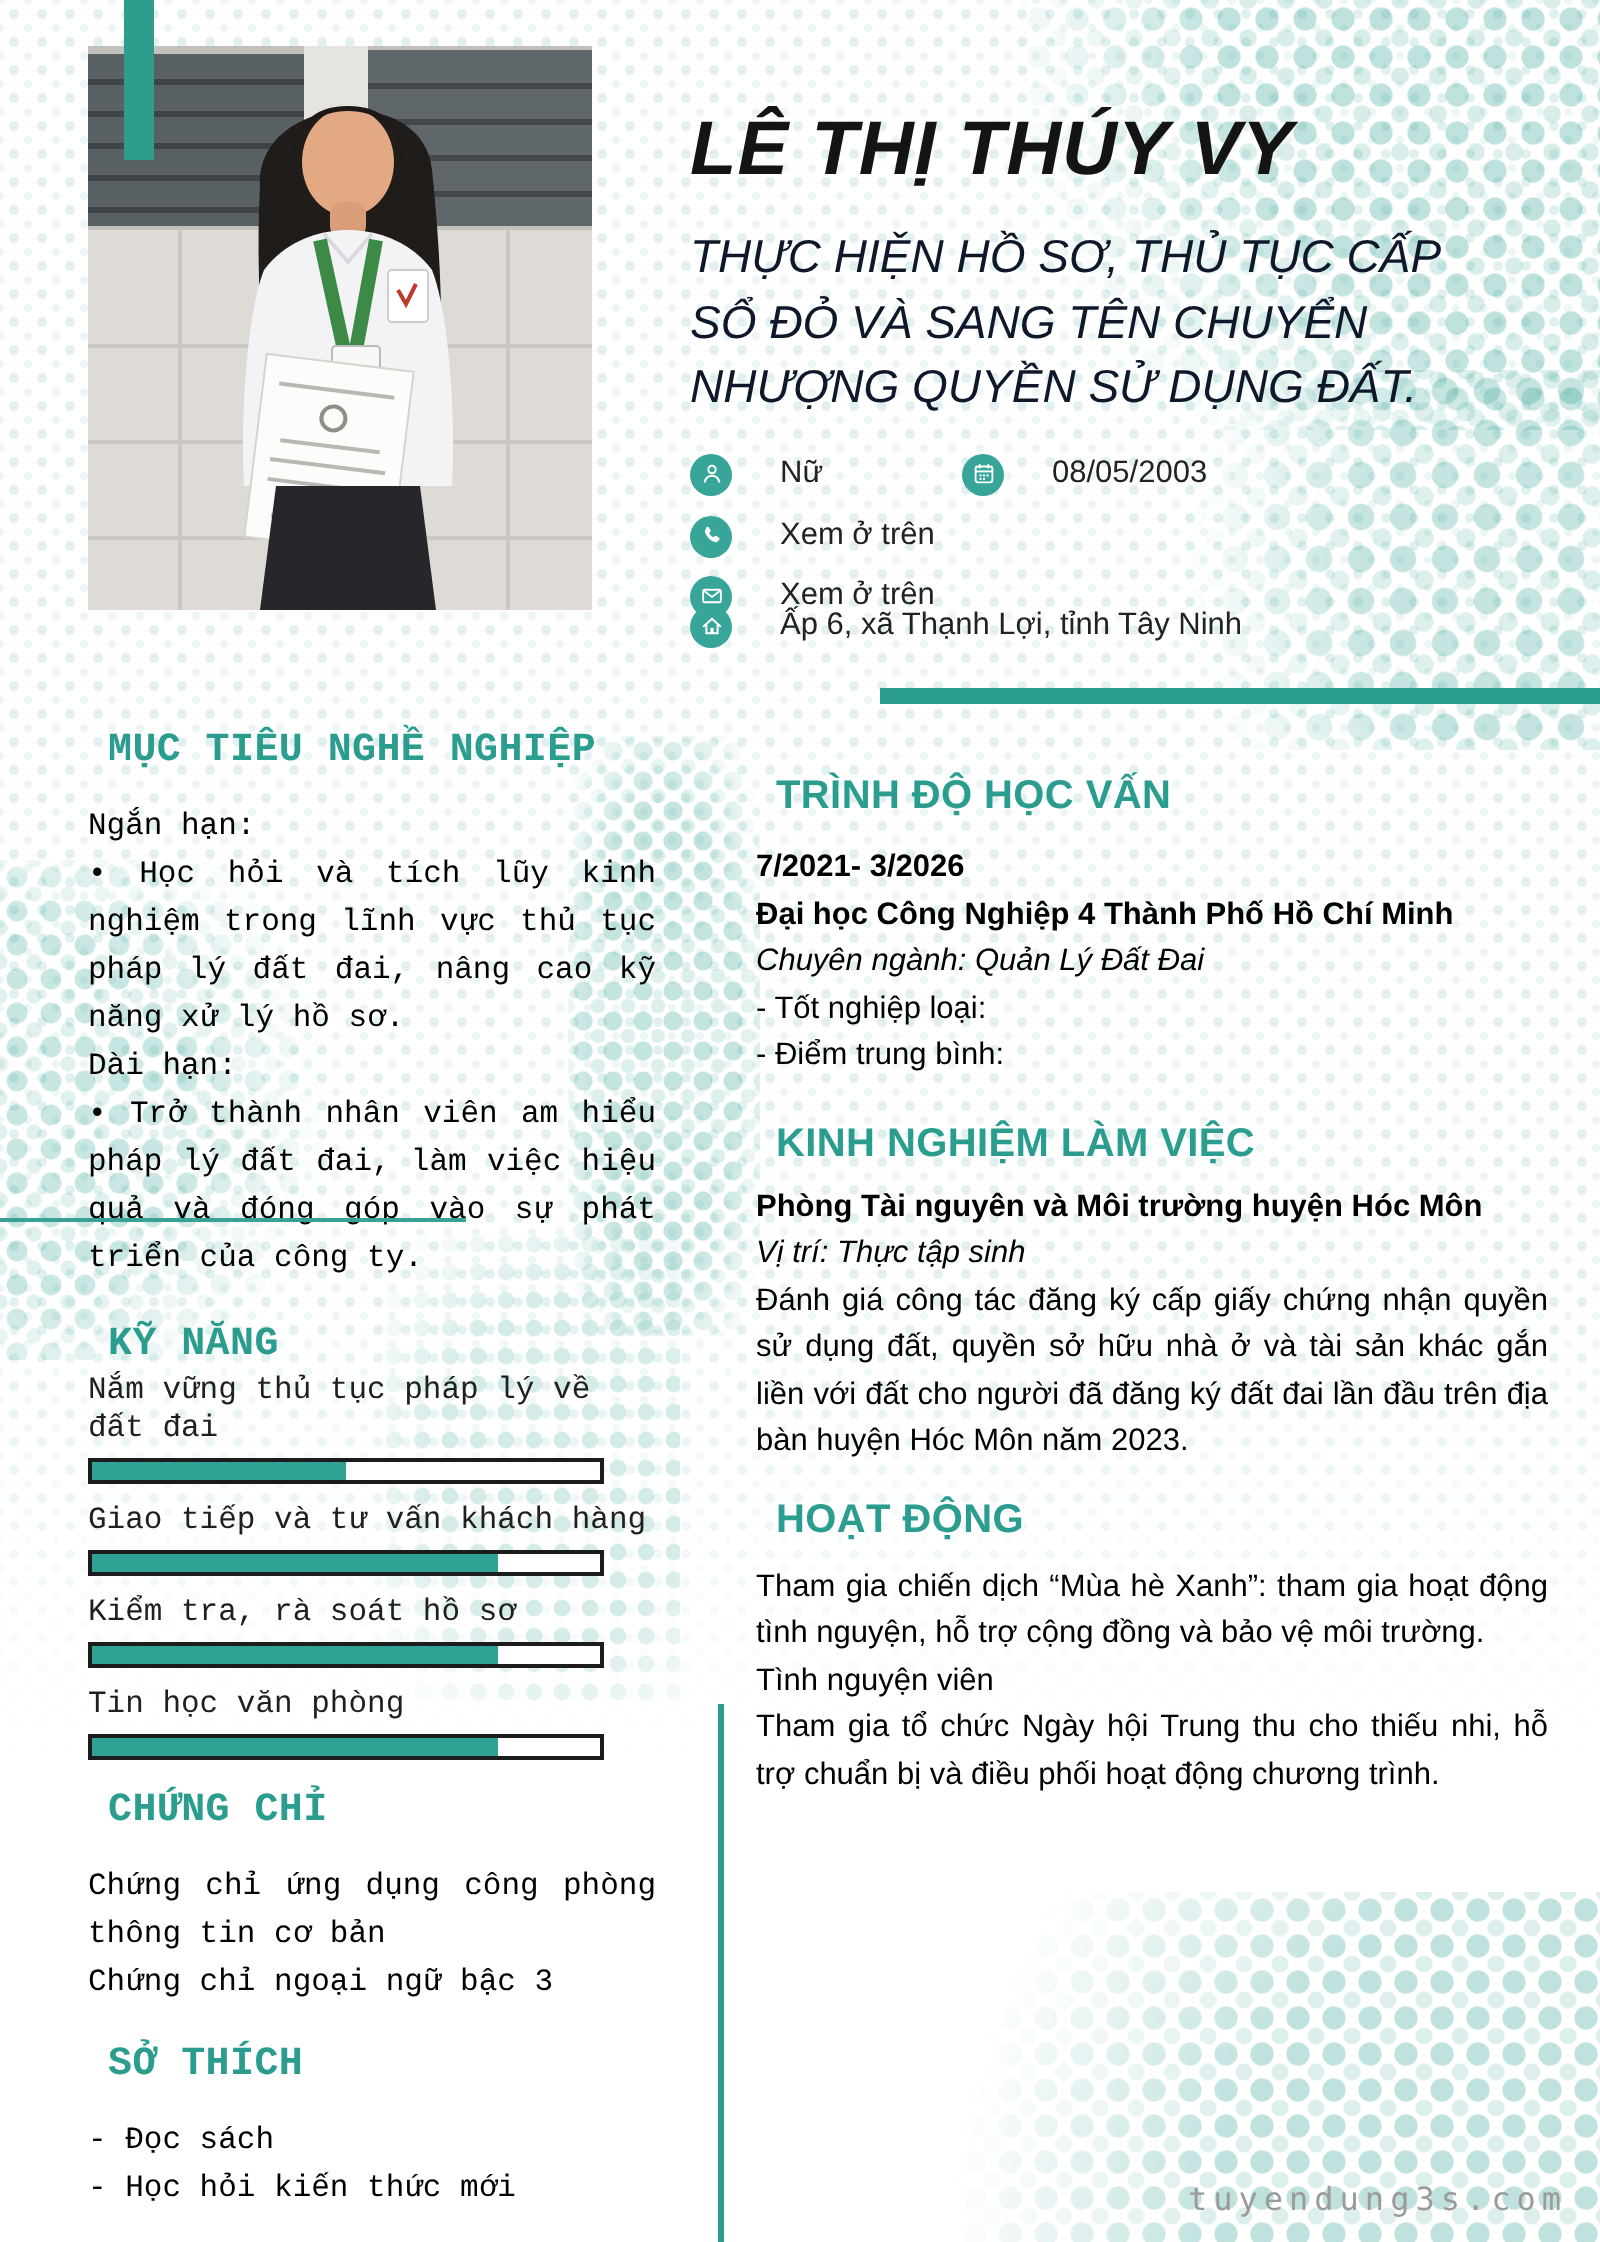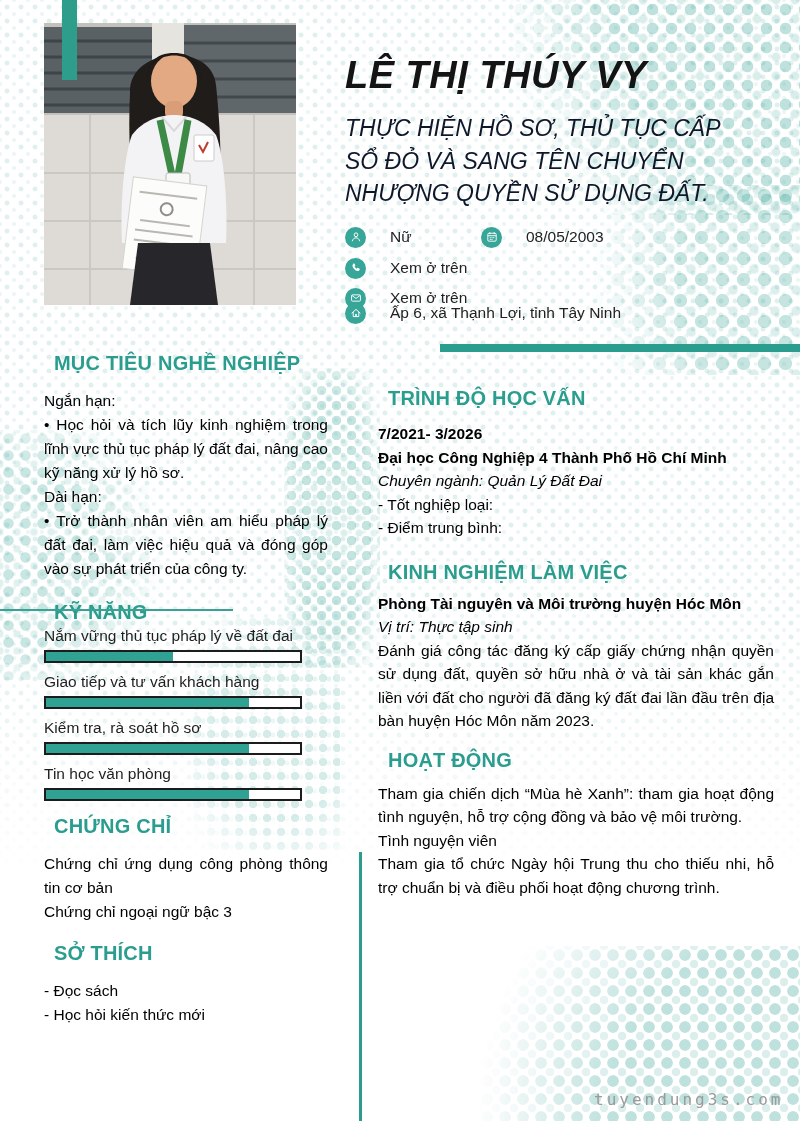--- a/index.html
+++ b/index.html
@@ -82,21 +82,21 @@
   .c-row{position:absolute;left:0;height:22px;display:flex;align-items:center;}
   .c-icon{width:21px;height:21px;border-radius:50%;background:#37a597;display:inline-flex;
           align-items:center;justify-content:center;flex:0 0 21px;}
   .c-icon svg{width:14px;height:14px;}
   .c-text{font-size:15.5px;color:#222;margin-left:24px;white-space:nowrap;}
   .c-pair2{position:absolute;left:136px;top:0;display:flex;align-items:center;height:22px;}
   .c-pair2 .c-text{margin-left:24px;}
   .top-rule{position:absolute;left:440px;top:344px;width:360px;height:8px;background:#2a9d8f;z-index:3;}
   
   h2{font-size:20px;font-weight:bold;color:#2a9d8f;margin:0;padding-left:10px;letter-spacing:.2px;}
-  .col-left{position:absolute;left:44px;top:352px;width:284px;z-index:3;}
+  .col-left{position:absolute;left:44px;top:364px;width:284px;z-index:3;font-family:Liberation Mono, monospace;}
   .col-right{position:absolute;left:378px;top:371px;width:396px;z-index:3;}
   .body-txt{font-size:15.5px;line-height:24px;color:#000000;}
   .body-txt p{margin:0;}
   .just{text-align:justify;}
   .b{font-weight:bold;color:#1b1b1b;}
   .i{font-style:italic;}
   .rline{font-size:15.5px;line-height:23.5px;color:#000000;margin:0;}
   .divider-left{position:absolute;left:0;top:609px;width:233px;height:2px;background:#3aa195;z-index:3;}
   .v-rule{position:absolute;left:359px;top:852px;width:3px;height:269px;background:#2a9d8f;z-index:3;}
   

